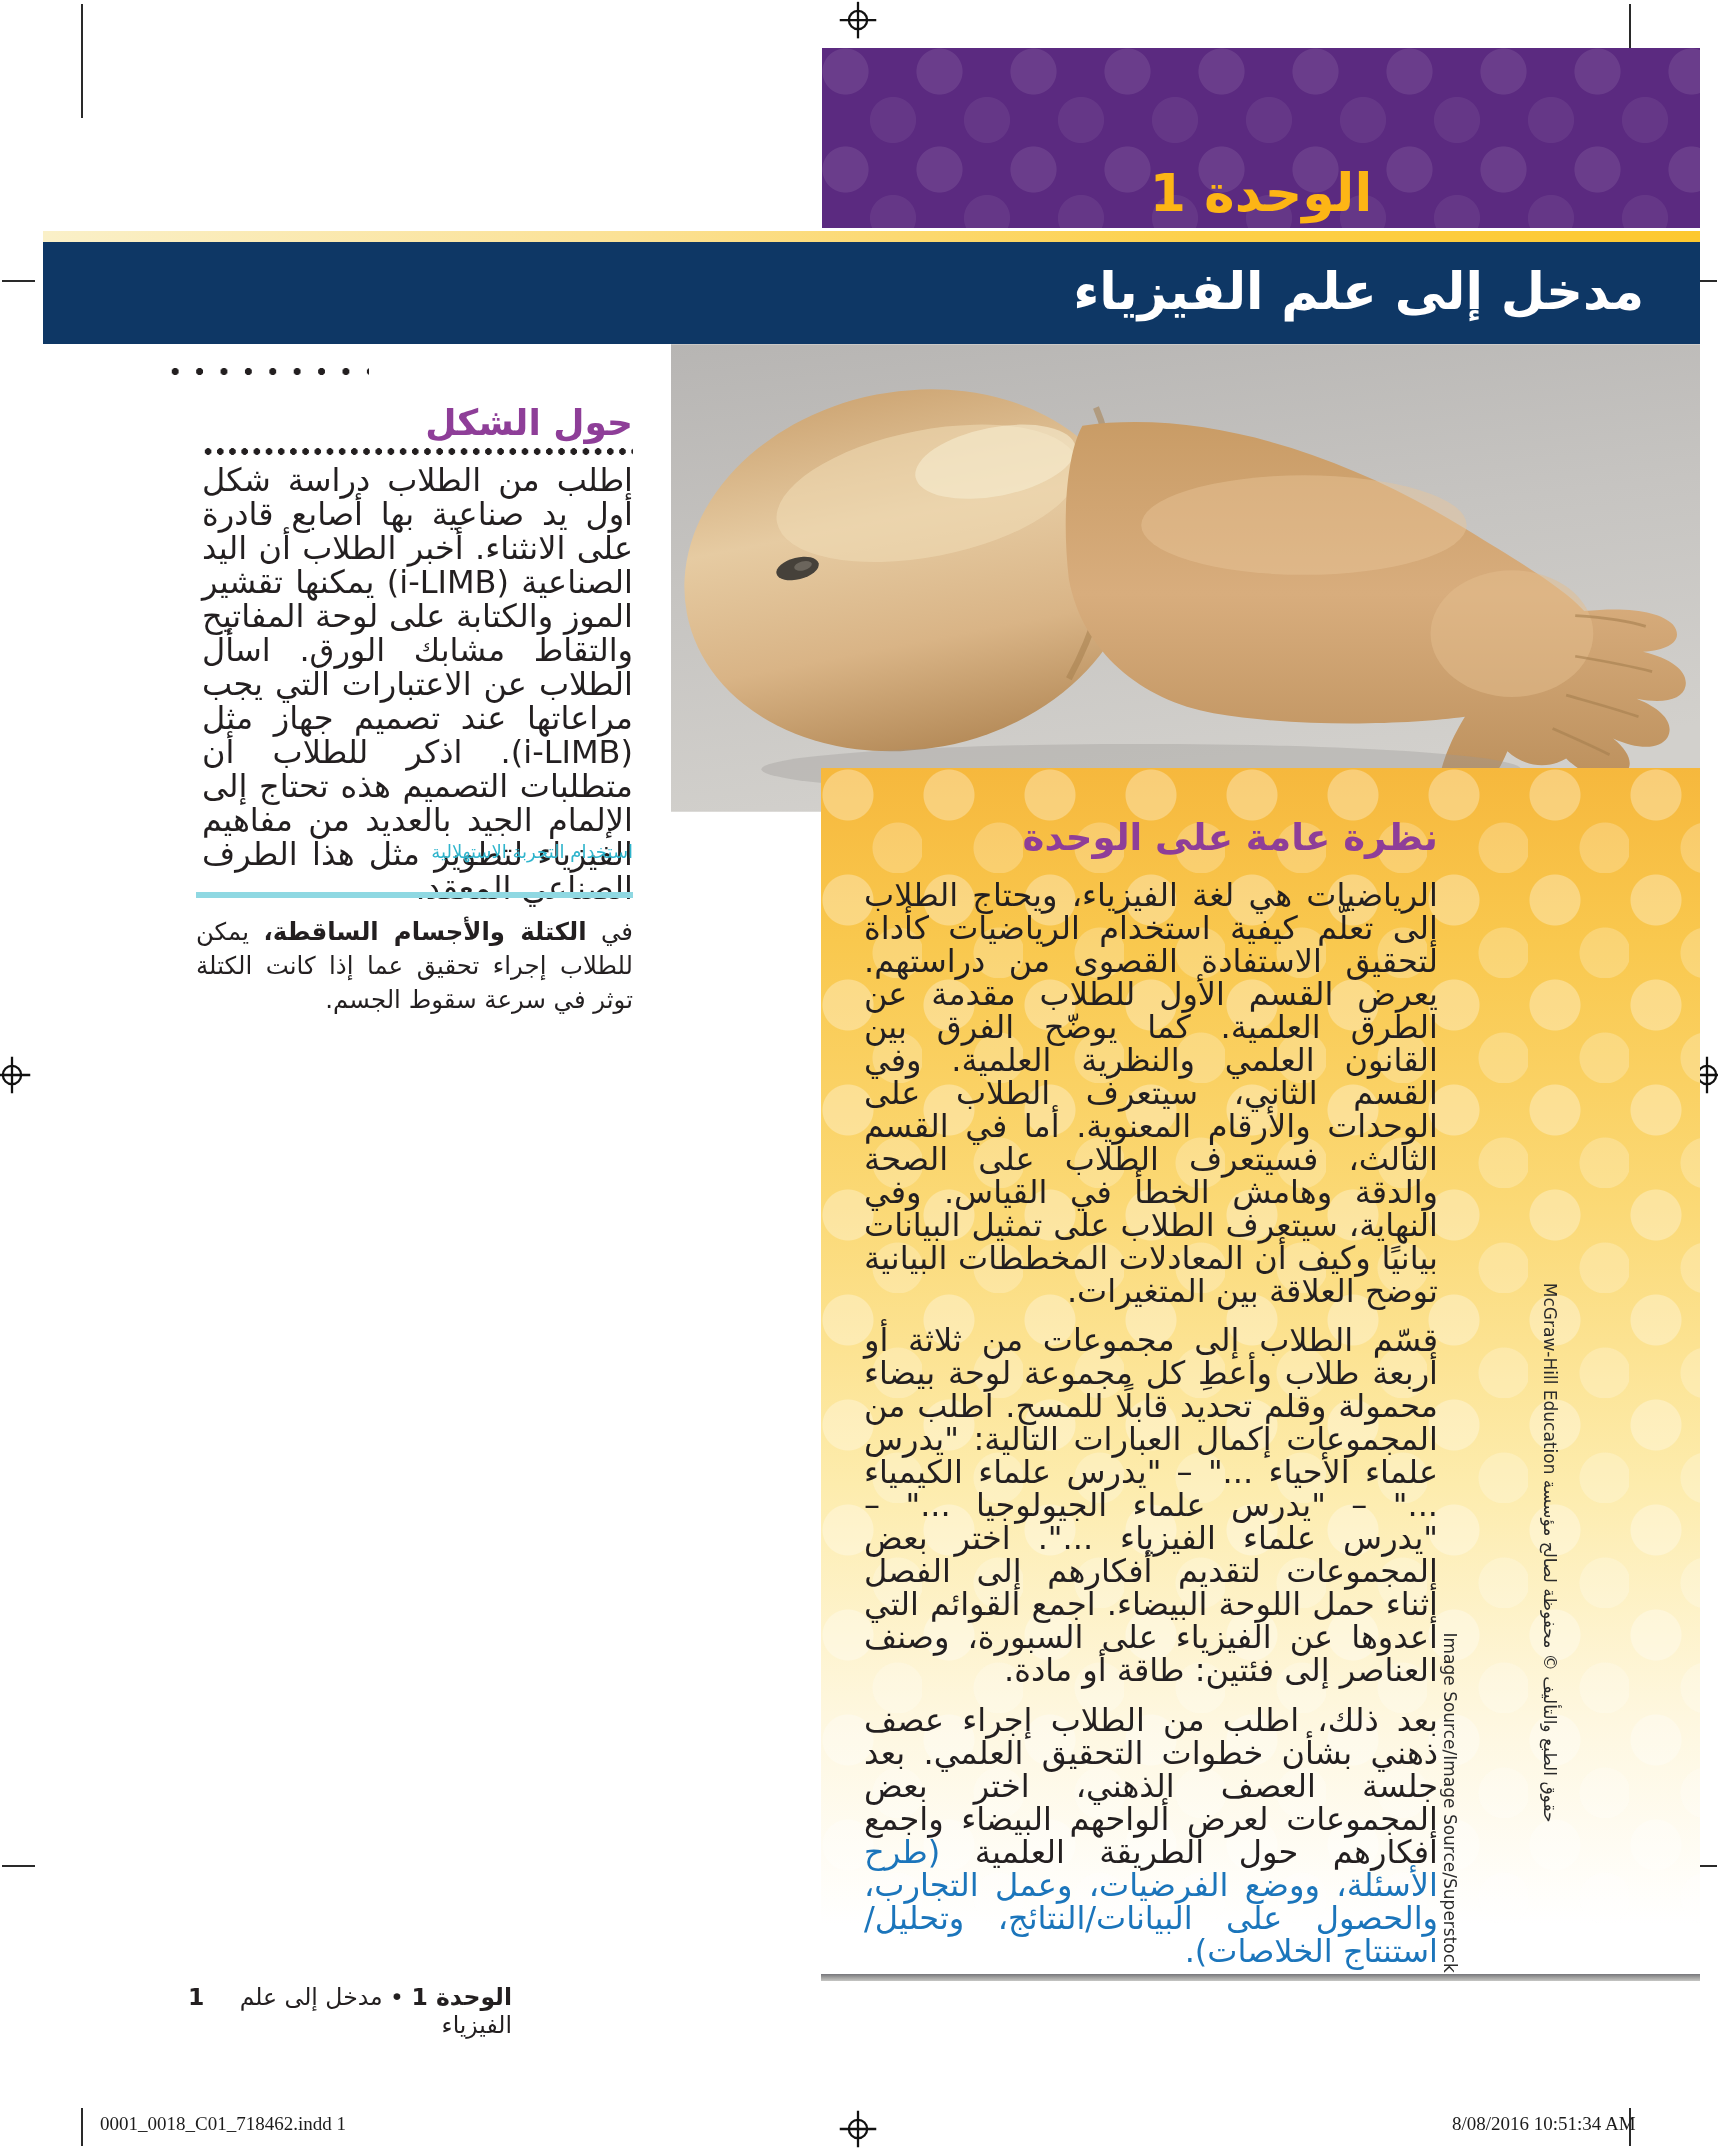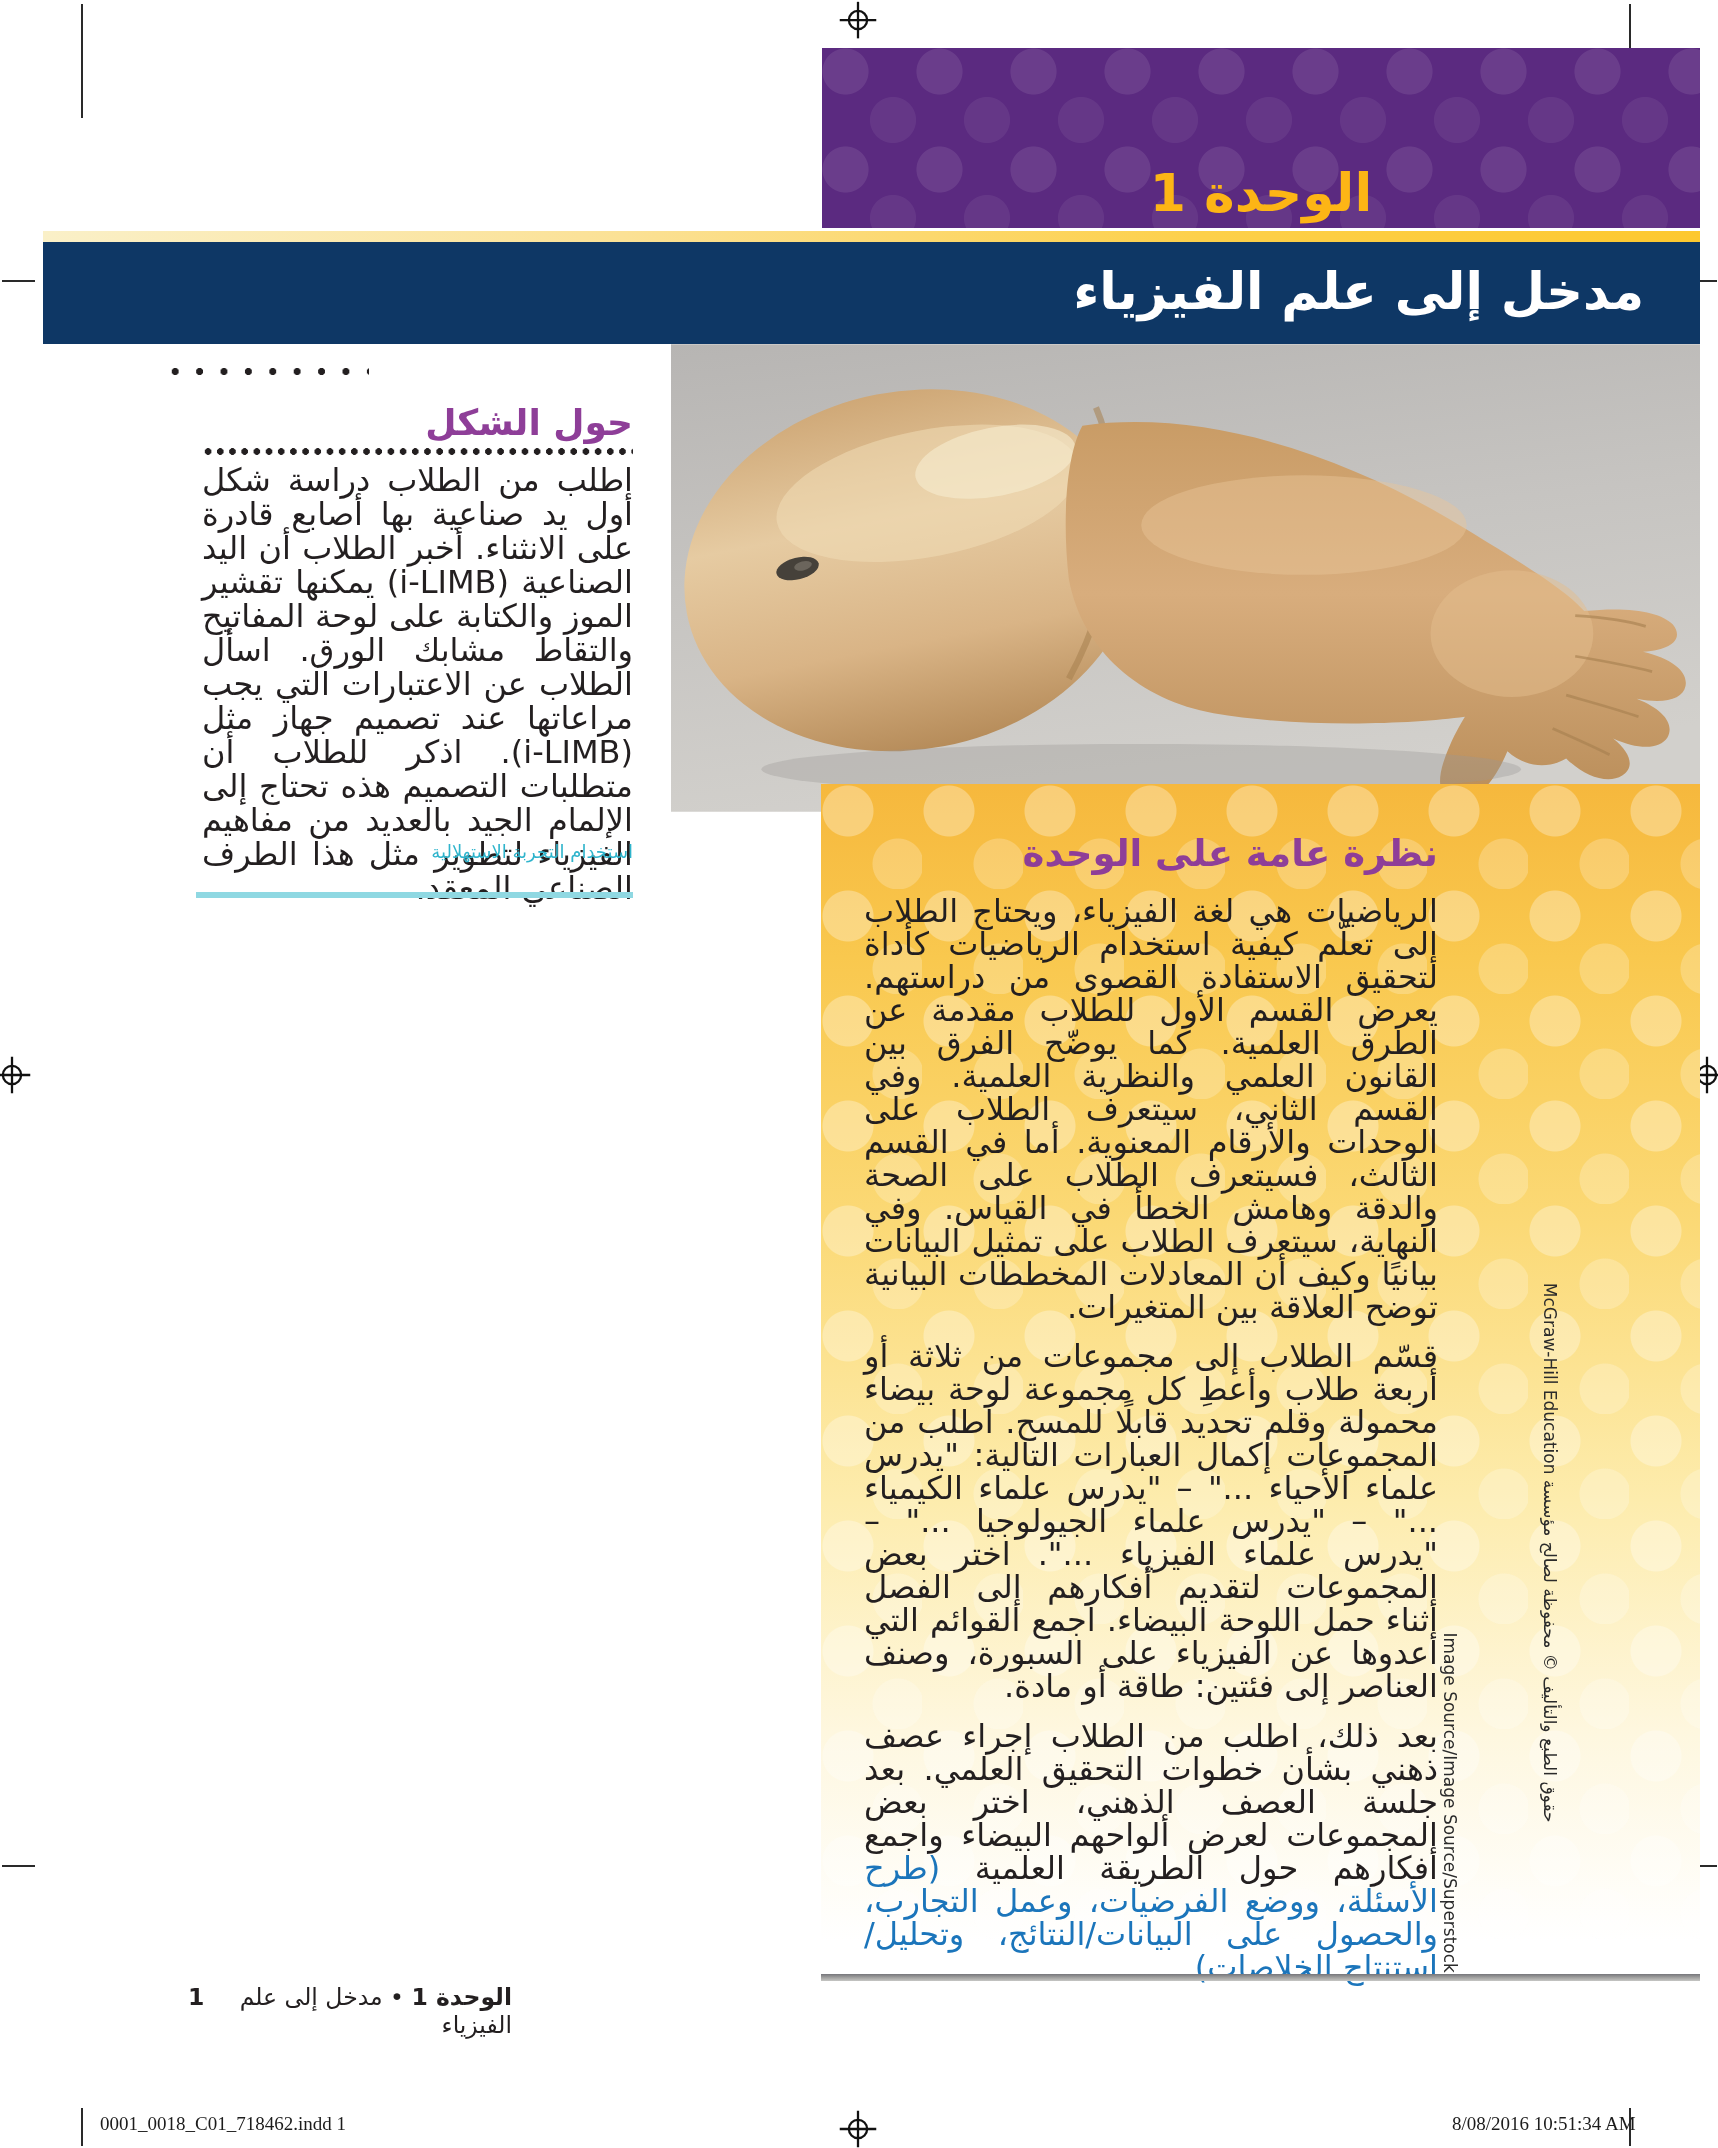--- a/index.html
+++ b/index.html
@@ -38,21 +38,21 @@
     font-size:36px;font-weight:bold;color:#8e3e98;}
   #about-body{position:absolute;left:202px;top:463px;width:431px;direction:rtl;text-align:justify;
     font-size:32px;line-height:34px;color:#231f20;}
   #lab-heading{position:absolute;left:196px;top:841px;width:437px;text-align:right;direction:rtl;
     font-size:18px;color:#2fb4cc;}
   #lab-rule{position:absolute;left:196px;top:892px;width:437px;height:6.3px;background:#8fd8e2;}
   #lab-body{position:absolute;left:196px;top:915px;width:437px;direction:rtl;text-align:justify;
     font-size:24.4px;line-height:34px;}
 
   
-  #yellow-panel{position:absolute;left:821px;top:784px;width:879px;height:1157px;
+  #yellow-panel{position:absolute;left:821px;top:768px;width:879px;height:1157px;
     background-image:
       radial-gradient(circle at 27px 27px, rgba(255,255,255,.30) 25px, transparent 26px),
       radial-gradient(circle at 77px 80px, rgba(255,255,255,.22) 25px, transparent 26px),
       linear-gradient(180deg,#f6b83d 0%,#f9c84e 15%,#fbd976 38%,#fdecad 62%,#fef7df 82%,#ffffff 100%);
     background-size:101px 105px,101px 105px,100% 100%;
     box-sizing:border-box;padding:48px 262px 12px 43px;}
   #yellow-panel h2{margin:0;font-size:37px;font-weight:bold;color:#8e3e98;direction:rtl;text-align:right;}
   #overview-heading{margin-bottom:20px !important;}
   #mainidea-heading{margin-top:43px !important;margin-bottom:18px !important;}
   .ypara{direction:rtl;text-align:justify;font-size:32px;line-height:33px;color:#231f20;margin:0 0 16.3px 0;}
@@ -183,20 +183,21 @@
     </svg>
   </div>
 
   <div class="dotline-sparse" style="left:163px;top:367px;width:206px;"></div>
   <div id="about-heading">حول الشكل</div>
   <div class="dotline" style="left:202px;top:447px;width:431px;"></div>
   <div id="about-body">اطلب من الطلاب دراسة شكل أول يد صناعية بها أصابع قادرة على الانثناء. أخبر الطلاب أن اليد الصناعية (i-LIMB) يمكنها تقشير الموز والكتابة على لوحة المفاتيح والتقاط مشابك الورق. اسأل الطلاب عن الاعتبارات التي يجب مراعاتها عند تصميم جهاز مثل (i-LIMB). اذكر للطلاب أن متطلبات التصميم هذه تحتاج إلى الإلمام الجيد بالعديد من مفاهيم الفيزياء لتطوير مثل هذا الطرف الصناعي المعقد.</div>
 
   <div id="lab-heading">استخدام التجربة الاستهلالية</div>
   <div id="lab-rule"></div>
+  <div id="lab-body"><span>في </span><b>الكتلة والأجسام الساقطة،</b><span> يمكن للطلاب إجراء تحقيق عما إذا كانت الكتلة توثر في سرعة سقوط الجسم.</span></div>
 
   <div id="yellow-panel">
     <h2 id="overview-heading">نظرة عامة على الوحدة</h2>
     <p class="ypara">الرياضيات هي لغة الفيزياء، ويحتاج الطلاب إلى تعلّم كيفية استخدام الرياضيات كأداة لتحقيق الاستفادة القصوى من دراستهم. يعرض القسم الأول للطلاب مقدمة عن الطرق العلمية. كما يوضّح الفرق بين القانون العلمي والنظرية العلمية. وفي القسم الثاني، سيتعرف الطلاب على الوحدات والأرقام المعنوية. أما في القسم الثالث، فسيتعرف الطلاب على الصحة والدقة وهامش الخطأ في القياس. وفي النهاية، سيتعرف الطلاب على تمثيل البيانات بيانيًا وكيف أن المعادلات المخططات البيانية توضح العلاقة بين المتغيرات.</p>
     <p class="ypara">قسّم الطلاب إلى مجموعات من ثلاثة أو أربعة طلاب وأعطِ كل مجموعة لوحة بيضاء محمولة وقلم تحديد قابلًا للمسح. اطلب من المجموعات إكمال العبارات التالية: "يدرس علماء الأحياء ..." – "يدرس علماء الكيمياء ..." – "يدرس علماء الجيولوجيا ..." – "يدرس علماء الفيزياء ...". اختر بعض المجموعات لتقديم أفكارهم إلى الفصل أثناء حمل اللوحة البيضاء. اجمع القوائم التي أعدوها عن الفيزياء على السبورة، وصنف العناصر إلى فئتين: طاقة أو مادة.</p>
     <p class="ypara"><span>بعد ذلك، اطلب من الطلاب إجراء عصف ذهني بشأن خطوات التحقيق العلمي. بعد جلسة العصف الذهني، اختر بعض المجموعات لعرض ألواحهم البيضاء واجمع أفكارهم حول الطريقة العلمية </span><span class="blue">(طرح الأسئلة، ووضع الفرضيات، وعمل التجارب، والحصول على البيانات/النتائج، وتحليل/ استنتاج الخلاصات).</span></p>
   </div>
   <div id="gray-bar"></div>
 
   <div class="vcredit" style="left:1330px;top:1742px;width:239px;text-align:left;direction:ltr;">Image Source/Image Source/Superstock</div>

